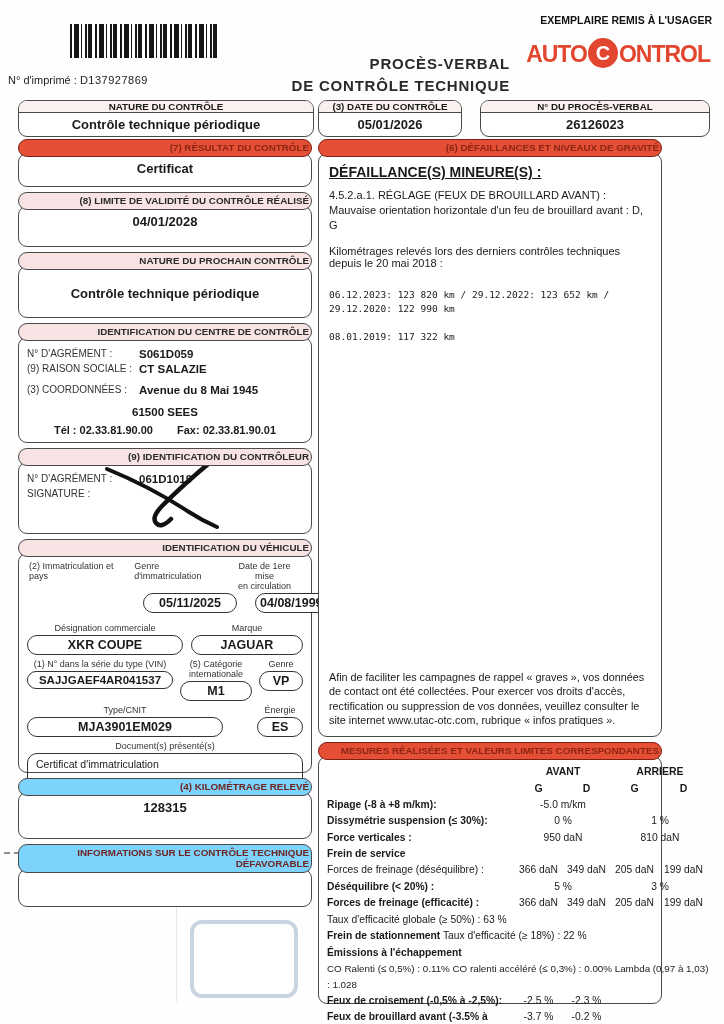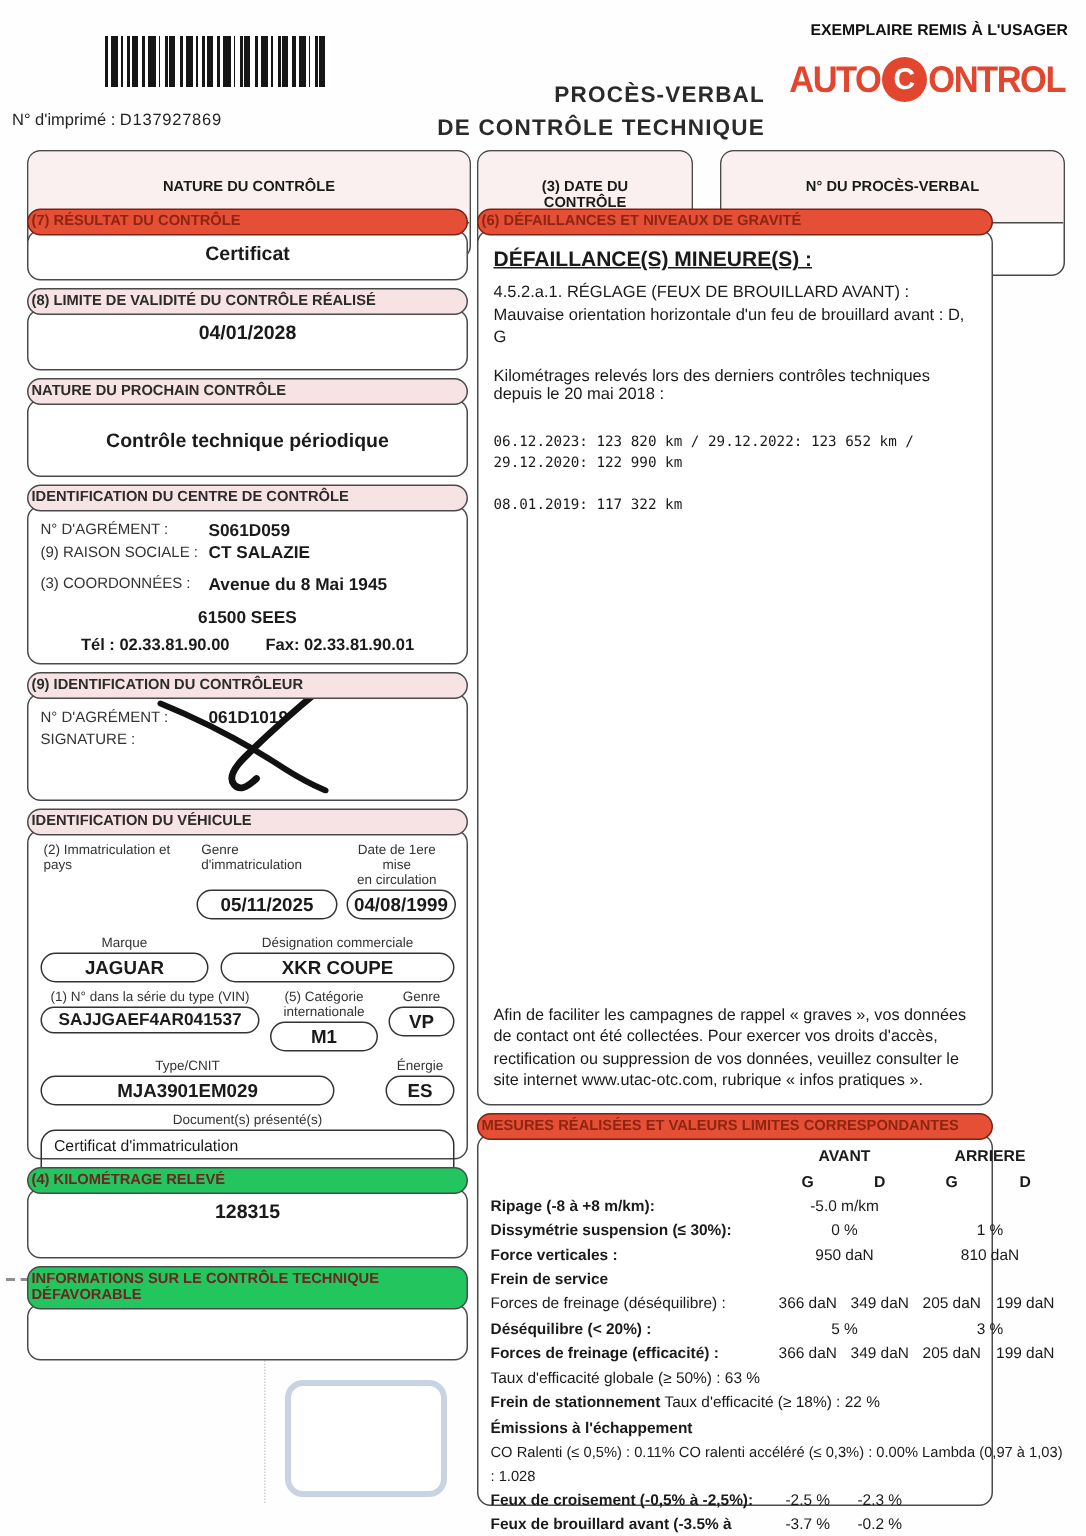--- a/index.html
+++ b/index.html
@@ -19,47 +19,47 @@
   .copy-notice{position:absolute;right:12px;top:14px;font-size:10.5px;font-weight:bold;color:#111;}
   .brand{position:absolute;right:14px;top:38px;display:flex;align-items:center;justify-content:flex-end;}
   .brand .txt{font-size:23px;font-weight:bold;letter-spacing:-1px;transform:scaleY(1.08);}
   .brand .disc{width:30px;height:30px;border-radius:50%;display:flex;align-items:center;
     justify-content:center;color:#fff;font-size:20px;font-weight:bold;margin:0 1px;}
   
   .col-left{position:absolute;left:18px;top:139px;width:294px;}
   .col-right{position:absolute;left:318px;top:139px;width:344px;}
   .sec{margin-bottom:5px;position:relative;}
   .hdr{position:relative;z-index:2;background:#f7e3e3;color:#2b2b2b;font-size:9.8px;
-    font-weight:bold;text-align:left;padding:2px 2px 3px;border:1.5px solid #4a4a4a;
+    font-weight:bold;text-align:right;padding:2px 2px 3px;border:1.5px solid #4a4a4a;
     border-radius:9px;}
   .hdr.red{background:#e44f36;color:#8d2512;border-color:#7e2012;}
-  .hdr.darkpink{color:#6e2420;background:#22c55e;}
+  .hdr.darkpink{color:#6e2420;background:#7dd3fc;}
   .bx{position:relative;z-index:1;margin-top:-4px;border:1.5px solid #4a4a4a;
     border-radius:9px;background:#fff;padding:7px 8px 5px;}
   .val{text-align:center;font-weight:bold;font-size:13px;}
   
   .toprow-left{position:absolute;left:18px;top:100px;width:294px;}
   .toprow-right{position:absolute;left:318px;top:100px;width:392px;display:flex;gap:18px;}
   .tbox{border:1.5px solid #4a4a4a;border-radius:9px;overflow:hidden;background:#fff;}
   .tbox .tlab{font-size:9.8px;font-weight:bold;text-align:center;background:#faf0f0;
-    border-bottom:1.3px solid #4a4a4a;padding:18px;}
+    border-bottom:1.3px solid #4a4a4a;padding:0;}
   .tbox .tval{text-align:center;font-weight:bold;font-size:13px;padding:4px 2px;}
   .tbox.date{flex:0 0 142px;}
   .tbox.pv{flex:1;}
   
   .inf{font-size:10px;margin:3px 0;display:flex;}
   .inf .lab{width:112px;flex:0 0 112px;color:#333;}
   .inf .v{font-weight:bold;font-size:11.5px;}
   .city{text-align:center;font-weight:bold;font-size:11.5px;margin:10px 0 2px;}
   .telfax{display:flex;justify-content:center;gap:24px;font-weight:bold;font-size:11px;margin-top:6px;}
   .sig-svg{position:absolute;left:82px;top:-6px;}
   
   .vlabels{display:flex;font-size:9px;color:#333;justify-content:space-between;margin:0 2px 2px;}
   .vlabels .u{text-decoration:none;text-align:center;}
-  .pillrow{display:flex;gap:6px;margin-bottom:6px;align-items:flex-start;}
+  .pillrow{display:flex;gap:18px;margin-bottom:6px;align-items:flex-start;}
   .pill{border:1.5px solid #333;border-radius:10px;text-align:center;font-weight:bold;
     font-size:12.5px;padding:2px 4px;background:#fff;}
   .plab{font-size:9px;color:#333;text-align:center;margin:4px 0 2px;}
   .docbox{border:1.5px solid #333;border-radius:10px;min-height:52px;padding:4px 8px;
     font-size:10.5px;}
   
   .def-bx{height:566px;display:flex;flex-direction:column;padding:8px 10px;}
   .def-title{font-size:14px;font-weight:bold;text-decoration:underline;margin:2px 0 8px;}
   .def-item{font-size:11px;line-height:1.35;}
   .km-intro{font-size:11px;margin-top:12px;}
@@ -195,27 +195,27 @@
             <span>Date de 1ere mise</span><br>
             <span>en circulation</span>
           </span>
         </div>
         <div class="pillrow">
           <div style="flex:0 0 98px;"></div>
           <div class="pill" style="flex:0 0 84px;">05/11/2025</div>
           <div class="pill" style="flex:1;">04/08/1999</div>
         </div>
         <div style="display:flex;gap:8px;">
+          <div style="flex:1;">
+            <div class="plab">Désignation commerciale</div>
+            <div class="pill">XKR COUPE</div>
+          </div>
           <div style="flex:0 0 112px;">
             <div class="plab">Marque</div>
             <div class="pill">JAGUAR</div>
-          </div>
-          <div style="flex:1;">
-            <div class="plab">Désignation commerciale</div>
-            <div class="pill">XKR COUPE</div>
           </div>
         </div>
         <div style="display:flex;gap:7px;">
           <div style="flex:0 0 146px;">
             <div class="plab">(1) N° dans la série du type (VIN)</div>
             <div class="pill" style="font-size:11.5px;">SAJJGAEF4AR041537</div>
           </div>
           <div style="flex:1;">
             <div class="plab">(5) Catégorie internationale</div>
             <div class="pill">M1</div>

